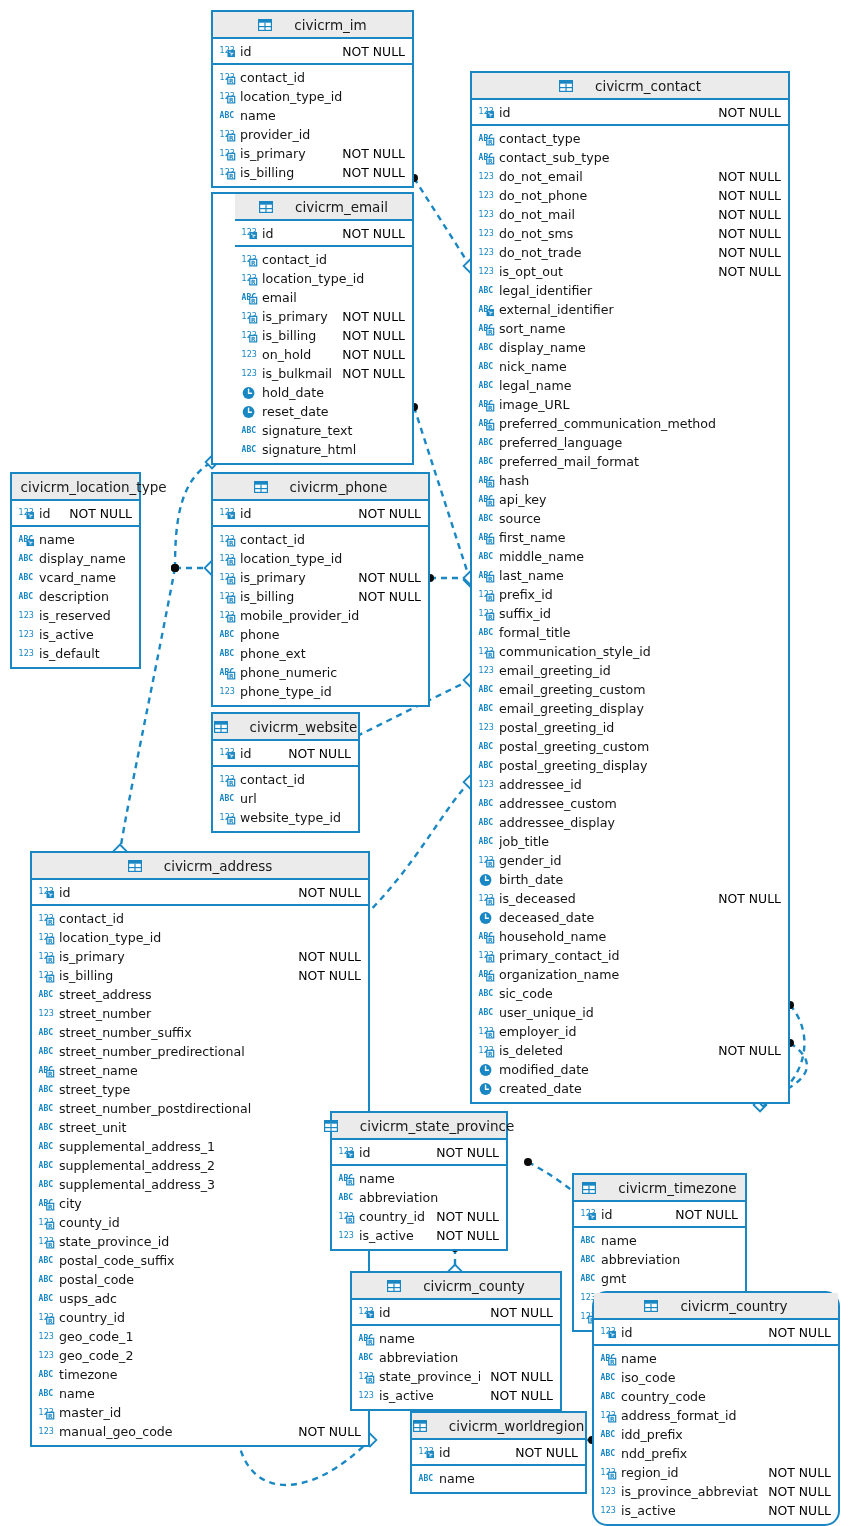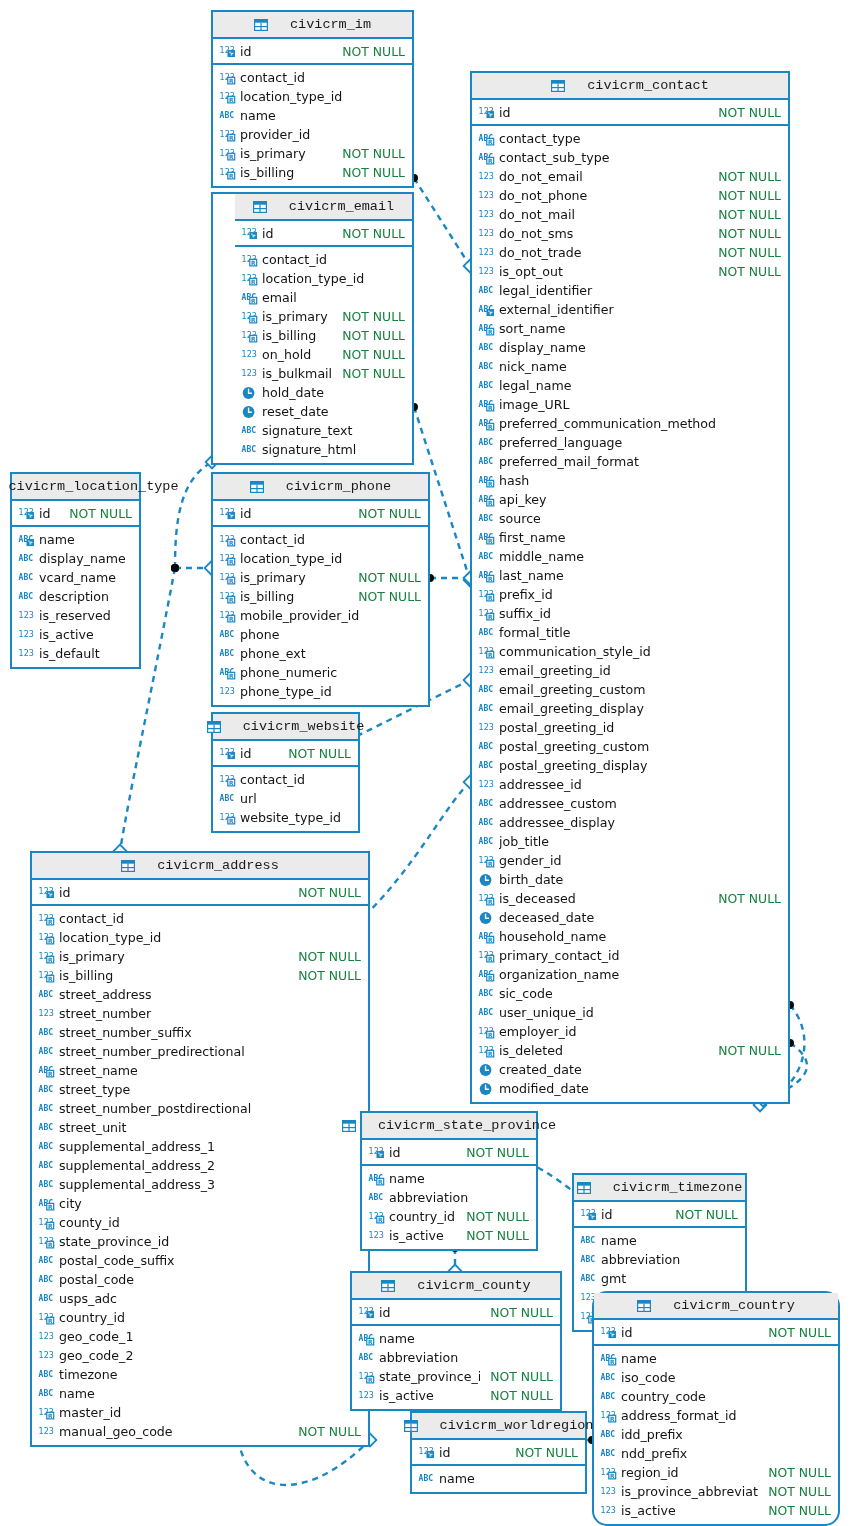--- a/index.html
+++ b/index.html
@@ -29,21 +29,20 @@
   }
   .ent-header{
     background:#ebebeb;
     border-bottom:2px solid #1887c4;
     height:25px;
     display:flex;
     align-items:center;
     justify-content:center;
     gap:22px;
     padding:0 6px;
-    font-family:Liberation Mono, monospace;
   }
   .ent-title{
     font-size:13.5px;
     color:#1a1a1a;
     white-space:nowrap;
   }
   .tbl-icon{
     width:14px;height:12px;
     flex:0 0 auto;
     display:block;
@@ -67,21 +66,21 @@
   }
   .col-name{
     font-size:12.6px;
     color:#141414;
     flex:1 1 auto;
     overflow:hidden;
   }
   .col-name.pk{font-weight:normal;}
   .col-flag{
     font-size:12.4px;
-    color:#15803d;
+    color:#000000;
     margin-left:10px;
     flex:0 0 auto;
   }
   .body-section{padding:3px 0 4px 0;}
 </style>
 </head>
 <body>
 
 <div id="canvas">
   <svg id="links" viewBox="0 0 852 1526" width="852" height="1526">
@@ -1231,32 +1230,32 @@
               </g>
             </svg>
             <span class="col-name">is_deleted</span>
             <span class="col-flag">NOT NULL</span>
           </div>
           <div class="col">
             <svg class="col-icon" viewBox="0 0 17 15">
               <circle cx="7.5" cy="7.5" r="6.3" fill="#1887c4"></circle>
               <path d="M7.5 3.4 L7.5 7.7 L10.6 7.7" stroke="#ffffff" stroke-width="1.5" fill="none" stroke-linecap="round"></path>
             </svg>
-            <span class="col-name">created_date</span>
+            <span class="col-name">modified_date</span>
           </div>
           <div class="col">
             <svg class="col-icon" viewBox="0 0 17 15">
               <circle cx="7.5" cy="7.5" r="6.3" fill="#1887c4"></circle>
               <path d="M7.5 3.4 L7.5 7.7 L10.6 7.7" stroke="#ffffff" stroke-width="1.5" fill="none" stroke-linecap="round"></path>
             </svg>
-            <span class="col-name">modified_date</span>
+            <span class="col-name">created_date</span>
           </div>
         </div>
       </div>
-      <div class="entity" style="left: 360px; top: 1111px; width: 178px;">
+      <div class="entity" style="left: 330px; top: 1111px; width: 178px;">
         <div class="ent-header">
           <svg class="tbl-icon" viewBox="0 0 14 12">
             <rect x="0.5" y="0.5" width="13" height="11" fill="#ffffff" stroke="#1887c4" stroke-width="1.4"></rect>
             <rect x="0.5" y="0.5" width="13" height="3.2" fill="#1887c4"></rect>
             <line x1="7" y1="3.7" x2="7" y2="11.5" stroke="#1887c4" stroke-width="1.2"></line>
             <line x1="0.5" y1="7.6" x2="13.5" y2="7.6" stroke="#1887c4" stroke-width="1.2"></line>
           </svg>
           <span class="ent-title">civicrm_state_province</span>
         </div>
         <div class="pk-section">

